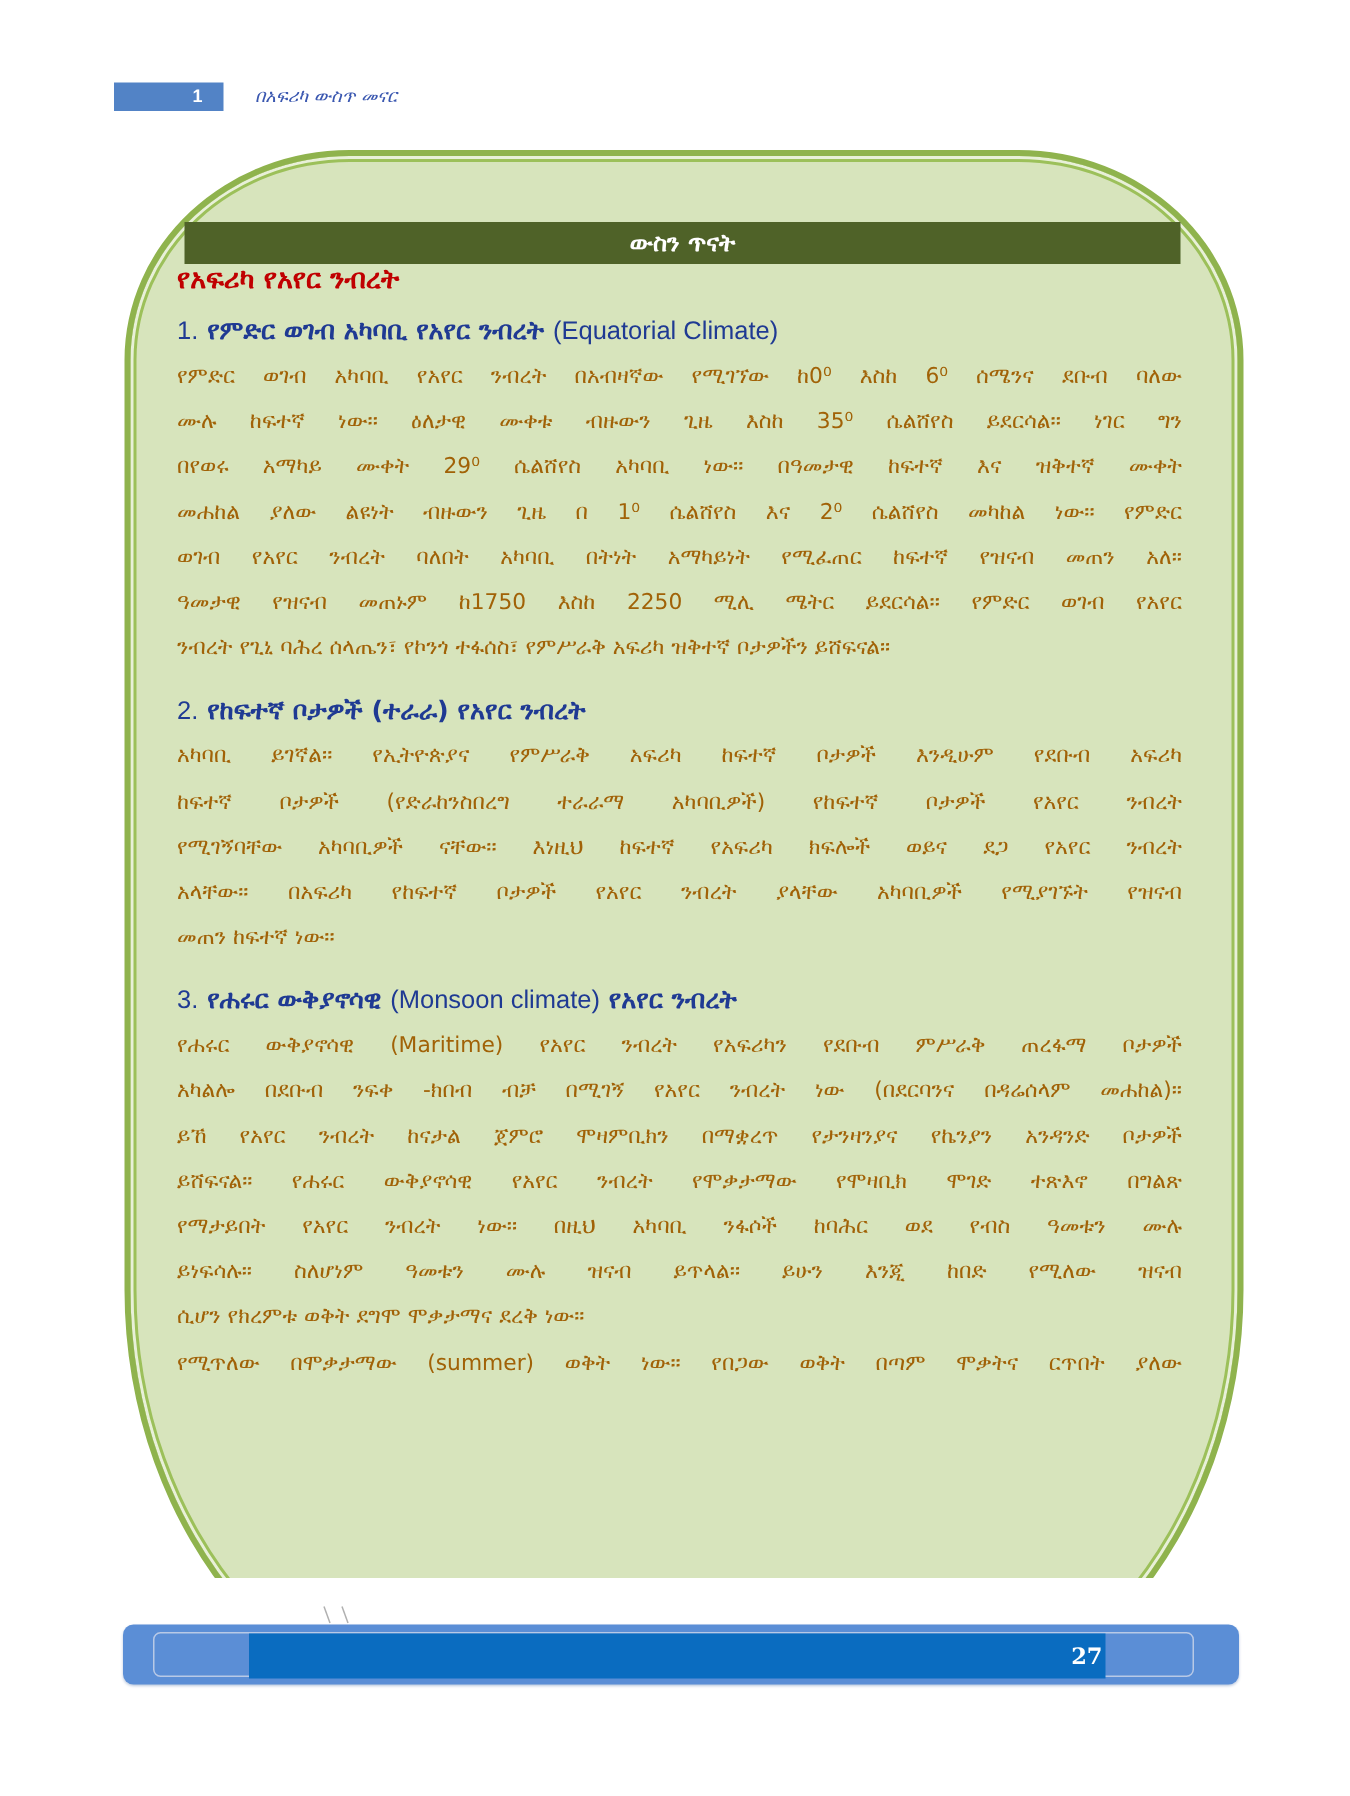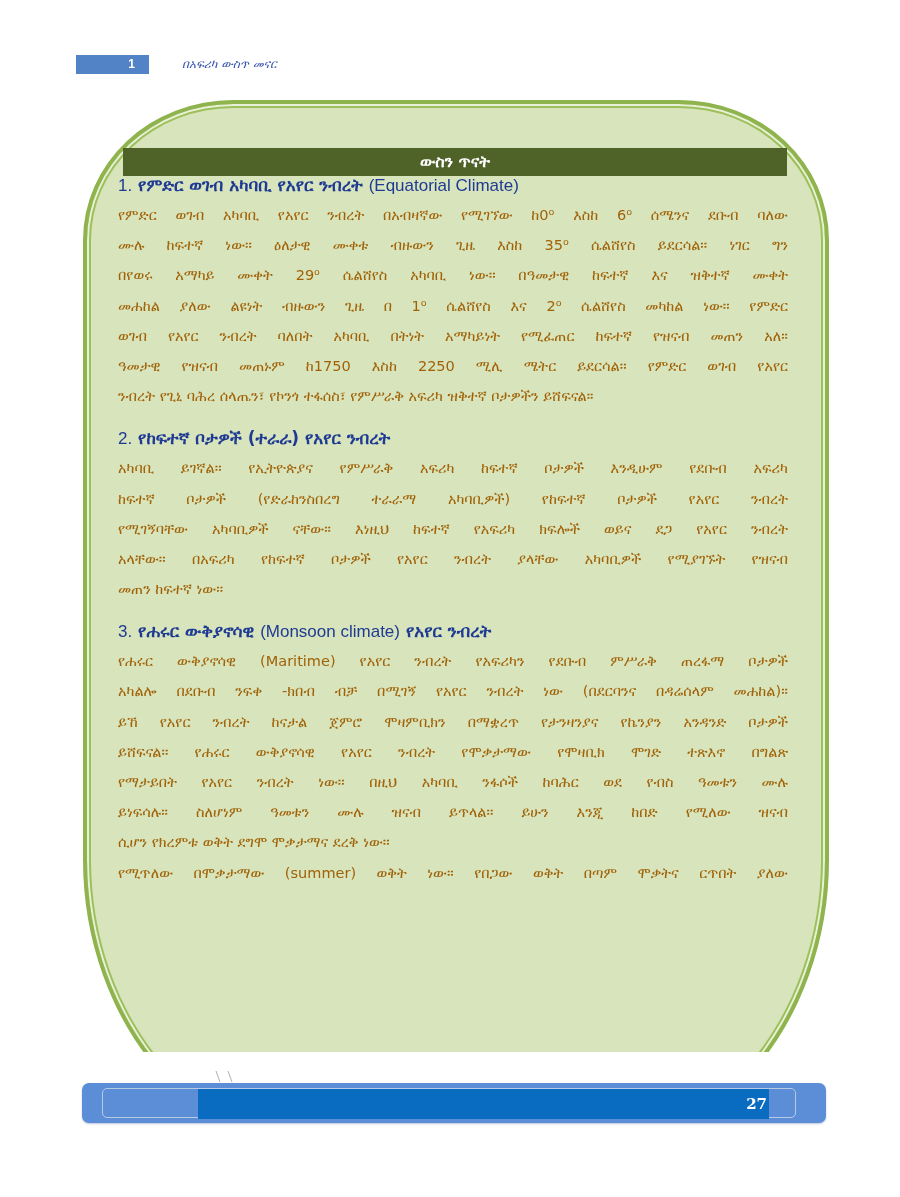--- a/index.html
+++ b/index.html
@@ -11,21 +11,20 @@
     .header-bar {
       position: absolute; left: 76px; top: 55px; width: 73px; height: 19px;
       background: #5283c6; color: #ffffff; font-weight: bold;
       font-family: "Liberation Sans", sans-serif; font-size: 12px;
       text-align: right; box-sizing: border-box; padding-right: 14px; line-height: 19px;
     }
     .header-title {
       position: absolute; left: 170px; top: 57px;
       color: #3a57b0; font-style: italic; font-size: 12px;
       font-family: "DejaVu Sans", sans-serif;
-      margin-left: 12px;
     }
     .panel {
       position: absolute; left: 83px; top: 100px; width: 746px; height: 1060px;
       background: #d7e4bc;
       border: 4px solid #8fb34d;
       border-radius: 150px 150px 260px 260px / 140px 140px 300px 300px;
       box-shadow: inset 0 0 0 2px #e8f0d8, inset 0 0 0 4px #9cc05a;
       box-sizing: border-box;
     }
     .panel-clip {
@@ -57,21 +56,21 @@
     .footer {
       position: absolute; left: 82px; top: 1083px; width: 744px; height: 40px;
       background: #5b8ed6; border-radius: 7px;
       box-shadow: 0 1px 2px #b9c7dd;
     }
     .footer-inner-outline {
       position: absolute; left: 20px; top: 5px; width: 694px; height: 30px;
       border: 1px solid #b8c9e6; border-radius: 5px; box-sizing: border-box;
     }
     .footer-fill {
-      position: absolute; left: 116px; top: 6px; width: 571px; height: 30px;
+      position: absolute; left: 84px; top: 6px; width: 571px; height: 30px;
       background: #0a6cc0;
     }
     .page-number {
       position: absolute; right: 2px; top: 0; height: 30px; line-height: 30px;
       color: #ffffff; font-weight: bold; font-size: 15px; font-family: "DejaVu Serif", serif;
     }
     .footer-marks {
       position: absolute; left: 214px; top: 1070px; width: 30px; height: 14px;
     }
   </style>
@@ -82,20 +81,21 @@
   <span>1</span>
 </div>
 <div class="header-title">በአፍሪካ ውስጥ መናር</div>
 
 <div class="panel"></div>
 <div class="panel-clip"></div>
 
 <div class="banner">ውስን ጥናት</div>
 
 <div class="content">
+  <div class="main-title">የአፍሪካ የአየር ንብረት</div>
 
   <div class="section-heading">
     <span class="num">1.</span>
     <span>የምድር ወገብ አካባቢ የአየር ንብረት</span>
     <span class="en">(Equatorial Climate)</span>
   </div>
   <div class="para">
     <span class="para-line">የምድር ወገብ አካባቢ የአየር ንብረት በአብዛኛው የሚገኘው  ከ0⁰ እስከ 6⁰ ሰሜንና ደቡብ ባለው</span>
     <span class="para-line">ሙሉ ከፍተኛ ነው፡፡ ዕለታዊ ሙቀቱ ብዙውን ጊዜ እስከ 35⁰ ሴልሸየስ ይደርሳል፡፡ ነገር ግን</span>
     <span class="para-line">በየወሩ አማካይ ሙቀት 29⁰  ሴልሸየስ አካባቢ ነው፡፡ በዓመታዊ ከፍተኛ እና ዝቅተኛ ሙቀት</span>

